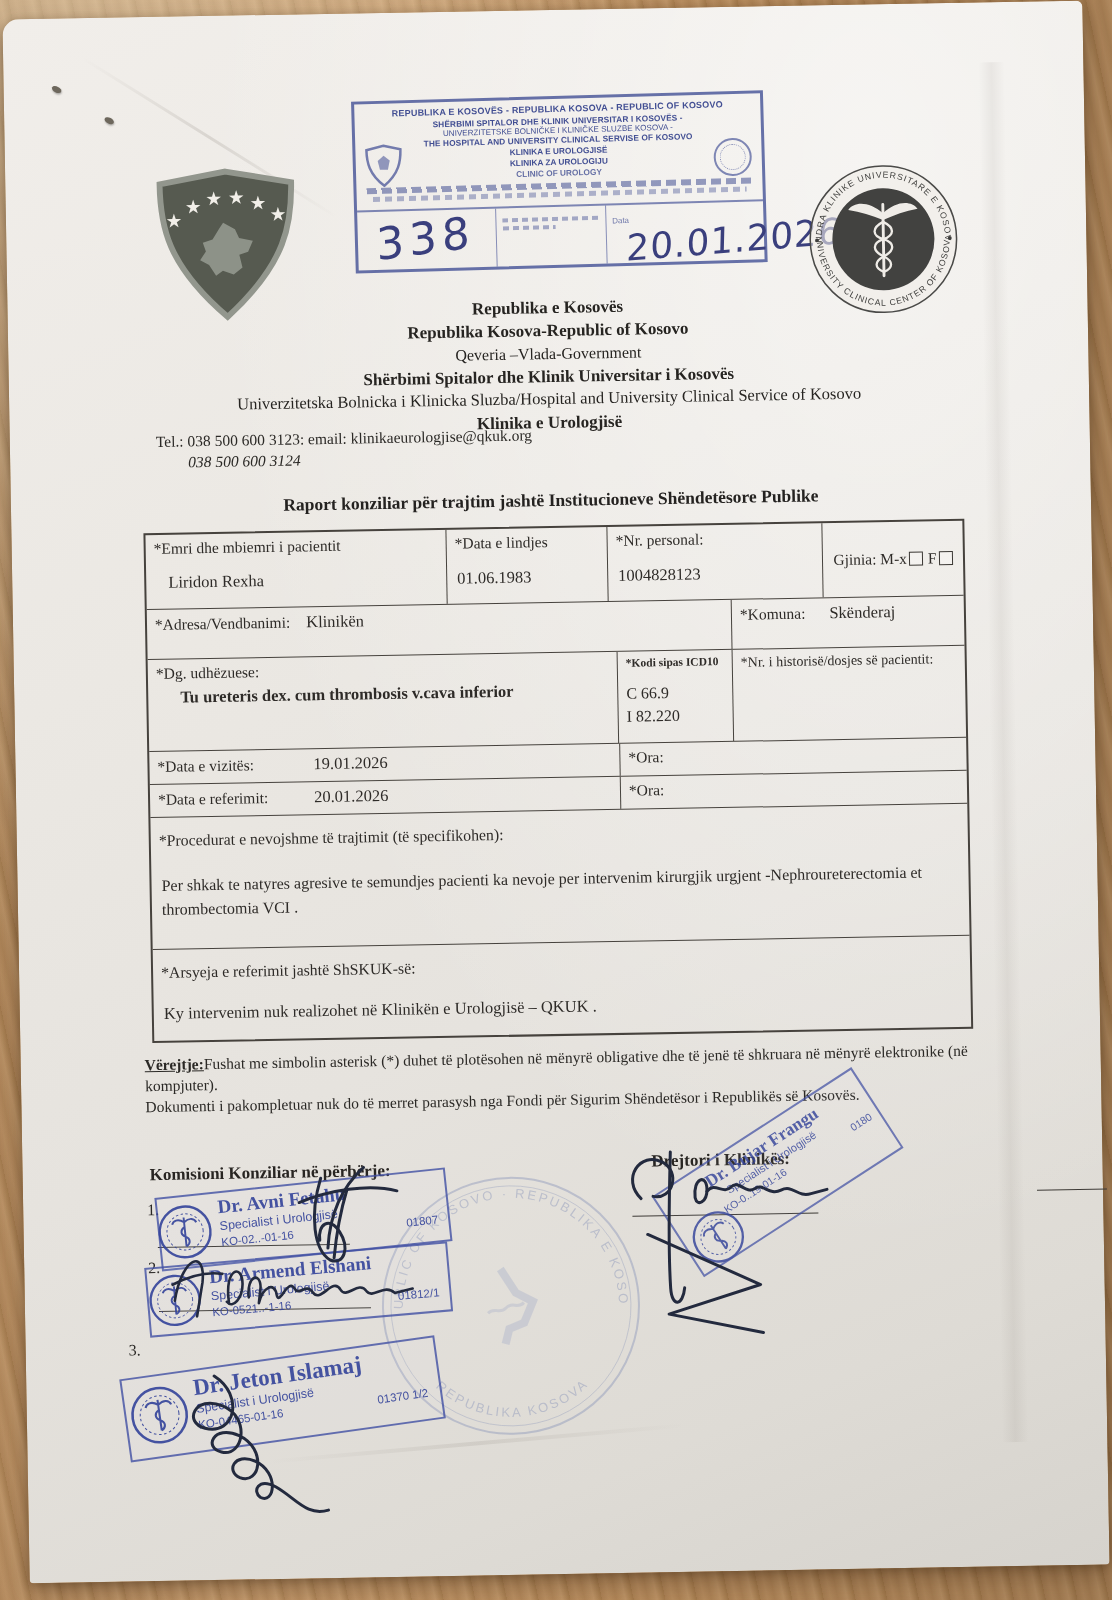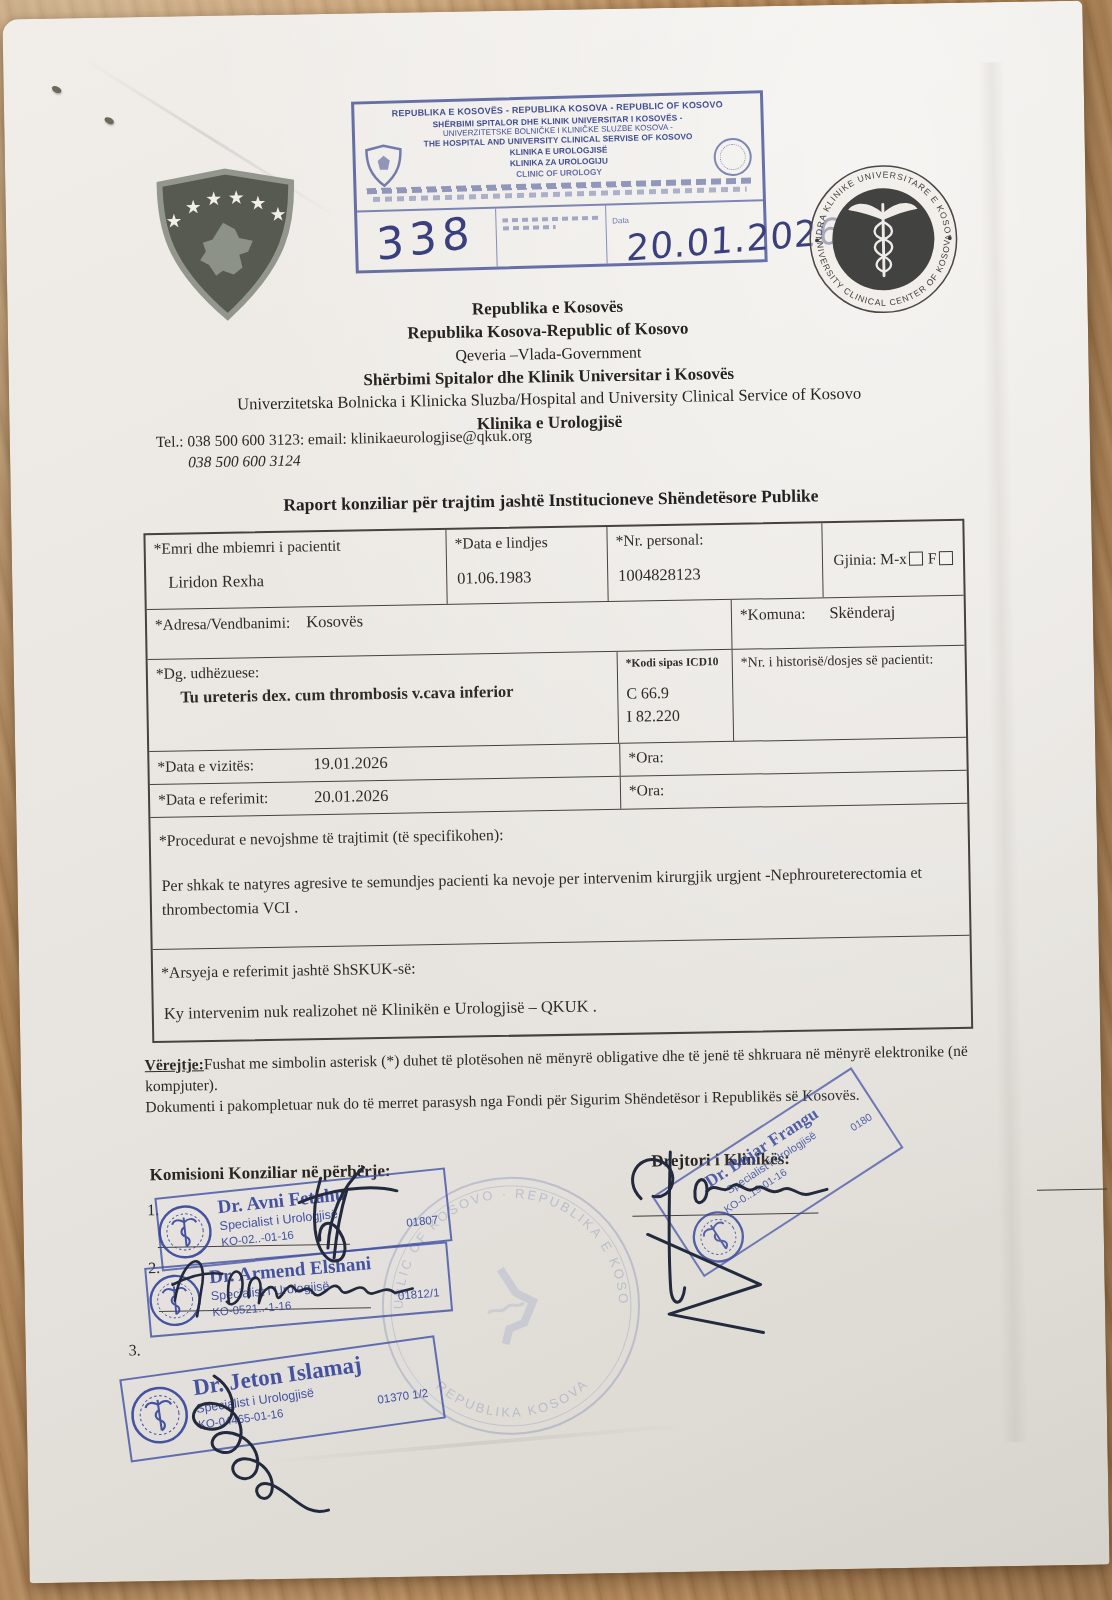--- a/index.html
+++ b/index.html
@@ -255,21 +255,21 @@
       <div class="fcell w4">
         <span class="gend">Gjinia: M-x</span>
             <span class="cb"></span>
         <span class="gend" style="margin-left:5px">F</span>
             <span class="cb"></span>
       </div>
     </div>
     <div class="frow r2">
       <div class="fcell fc1 wa">
         <span class="lab">*Adresa/Vendbanimi:</span>
-        <span class="inlv">Kosovës</span>
+        <span class="inlv">Klinikën</span>
       </div>
       <div class="fcell wb">
         <span class="lab">*Komuna:</span>
         <span class="inlv2">Skënderaj</span>
       </div>
     </div>
     <div class="frow r3">
       <div class="fcell fc1 wd">
         <div class="lab">*Dg. udhëzuese:</div>
         <div class="v-dg">Tu ureteris dex. cum thrombosis v.cava inferior</div>

